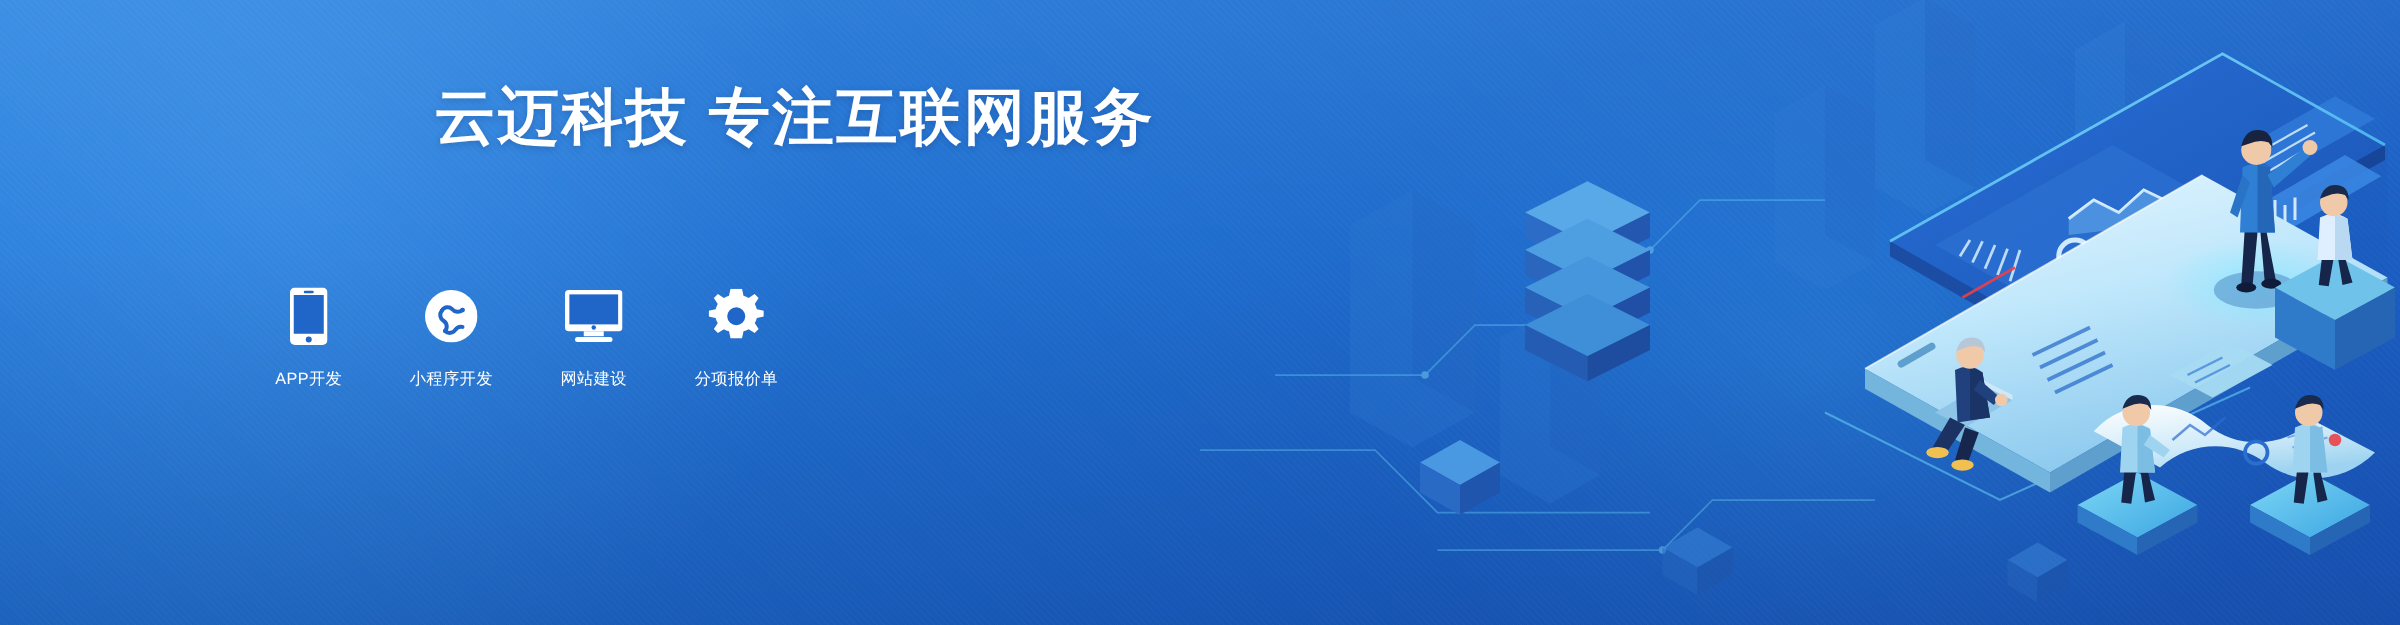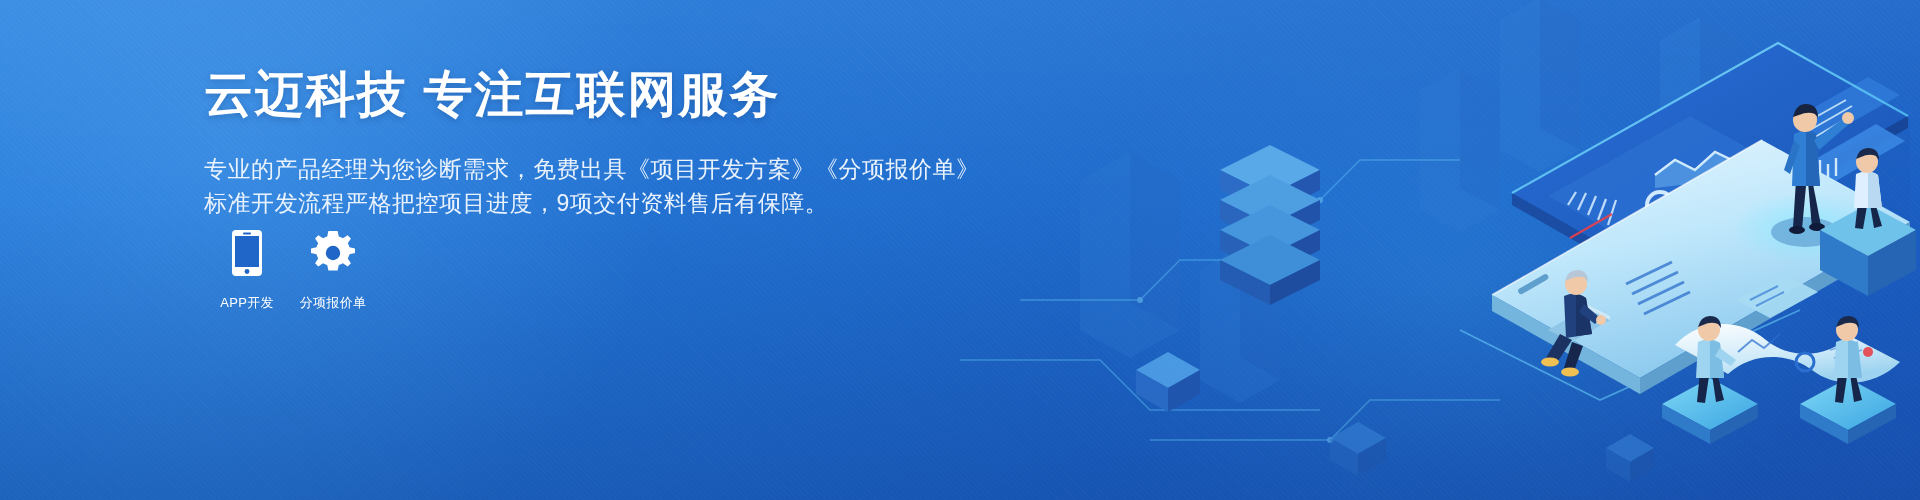--- a/index.html
+++ b/index.html
@@ -61,20 +61,21 @@
   }
 
   .headline {
     font-size: 49px;
     font-weight: bold;
     color: #ffffff;
     letter-spacing: 2px;
     line-height: 1.15;
     white-space: nowrap;
     text-shadow: 0 2px 6px rgba(10,40,90,0.25);
+    text-align: right;
   }
 
   .sub-lines {
     margin-top: 30px;
   }
 
   .sub-line {
     font-size: 23px;
     color: #eaf3fd;
     line-height: 34px;
@@ -83,20 +84,21 @@
     font-weight: normal;
   }
 
   
   .services {
     position: absolute;
     left: 204px;
     top: 228px;
     display: flex;
     align-items: flex-start;
+    gap: 28px;
     z-index: 20;
   }
 
   .service {
     width: 86px;
     display: flex;
     flex-direction: column;
     align-items: center;
   }
 
@@ -421,42 +423,62 @@
         <polygon points="458,454 486,438 486,460 458,476" fill="#1f55a8"></polygon>
         <polygon points="706,448 730,434 754,448 730,462" fill="#3c87da"></polygon>
         <polygon points="706,448 730,462 730,482 706,468" fill="#2666bd"></polygon>
         <polygon points="730,462 754,448 754,468 730,482" fill="#1f55a8"></polygon>
       </g>
     </svg>
   </div>
 
   <div class="content">
     <h1 class="headline">云迈科技 专注互联网服务</h1>
-    <div class="sub-lines">
-      <div class="sub-line">专业的产品经理为您诊断需求，免费出具《项目开发方案》《分项报价单》</div>
-      <div class="sub-line">标准开发流程严格把控项目进度，9项交付资料售后有保障。</div>
-    </div>
   </div>
 
   <div class="services">
 
     <div class="service">
       <div class="service-icon">
         <svg width="30" height="46" viewBox="0 0 30 46" fill="#ffffff">
           <rect x="0" y="0" width="30" height="46" rx="4"></rect>
           <rect x="3" y="6" width="24" height="31" fill="#1f66c8"></rect>
           <rect x="11" y="2.5" width="8" height="2" rx="1" fill="#1f66c8"></rect>
           <circle cx="15" cy="41.5" r="2.4" fill="#1f66c8"></circle>
         </svg>
       </div>
       <div class="service-label">APP开发</div>
     </div>
 
-
-
+    <div class="service">
+      <div class="service-icon">
+        <svg width="42" height="42" viewBox="0 0 42 42">
+          <circle cx="21" cy="21" r="21" fill="#ffffff"></circle>
+          <path d="M13.5 16.5 a5.2 5.2 0 0 1 8.2 -1.2 l0 0 a5.6 5.6 0 0 0 8.3 0.6" fill="none" stroke="#1f66c8" stroke-width="3.2" stroke-linecap="round"></path>
+          <path d="M13.5 16.5 a5.4 5.4 0 0 0 1.3 8.1 a5.4 5.4 0 0 1 1.2 8.2" fill="none" stroke="#1f66c8" stroke-width="3.2" stroke-linecap="round"></path>
+          <path d="M16 32.8 a5.4 5.4 0 0 0 8.3 -1 a5.6 5.6 0 0 1 5.7 -2.3" fill="none" stroke="#1f66c8" stroke-width="3.2" stroke-linecap="round"></path>
+          <circle cx="30" cy="16" r="1.9" fill="#1f66c8"></circle>
+        </svg>
+      </div>
+      <div class="service-label">小程序开发</div>
+    </div>
+
+
+    <div class="service">
+      <div class="service-icon">
+        <svg width="46" height="42" viewBox="0 0 46 42" fill="#ffffff">
+          <rect x="0" y="0" width="46" height="33" rx="3"></rect>
+          <rect x="3.5" y="3.5" width="39" height="24" fill="#1f66c8"></rect>
+          <circle cx="23" cy="30" r="1.8" fill="#1f66c8"></circle>
+          <rect x="15" y="33" width="16" height="4"></rect>
+          <rect x="8" y="37.5" width="30" height="4" rx="2"></rect>
+        </svg>
+      </div>
+      <div class="service-label">网站建设</div>
+    </div>
 
     <div class="service">
       <div class="service-icon">
         <svg width="44" height="44" viewBox="0 0 44 44" fill="#ffffff">
           <path d="M22 0 l4.6 0 1.2 5.6 a16.8 16.8 0 0 1 4.1 1.7 l4.8 -3.1 3.2 3.2 -3.1 4.8 a16.8 16.8 0 0 1 1.7 4.1 l5.6 1.2 0 4.6 -5.6 1.2 a16.8 16.8 0 0 1 -1.7 4.1 l3.1 4.8 -3.2 3.2 -4.8 -3.1 a16.8 16.8 0 0 1 -4.1 1.7 l-1.2 5.6 -4.6 0 -4.6 0 -1.2 -5.6 a16.8 16.8 0 0 1 -4.1 -1.7 l-4.8 3.1 -3.2 -3.2 3.1 -4.8 a16.8 16.8 0 0 1 -1.7 -4.1 l-5.6 -1.2 0 -4.6 5.6 -1.2 a16.8 16.8 0 0 1 1.7 -4.1 l-3.1 -4.8 3.2 -3.2 4.8 3.1 a16.8 16.8 0 0 1 4.1 -1.7 l1.2 -5.6 Z"></path>
           <circle cx="22" cy="22" r="7.2" fill="#1f66c8"></circle>
         </svg>
       </div>
       <div class="service-label">分项报价单</div>
     </div>

